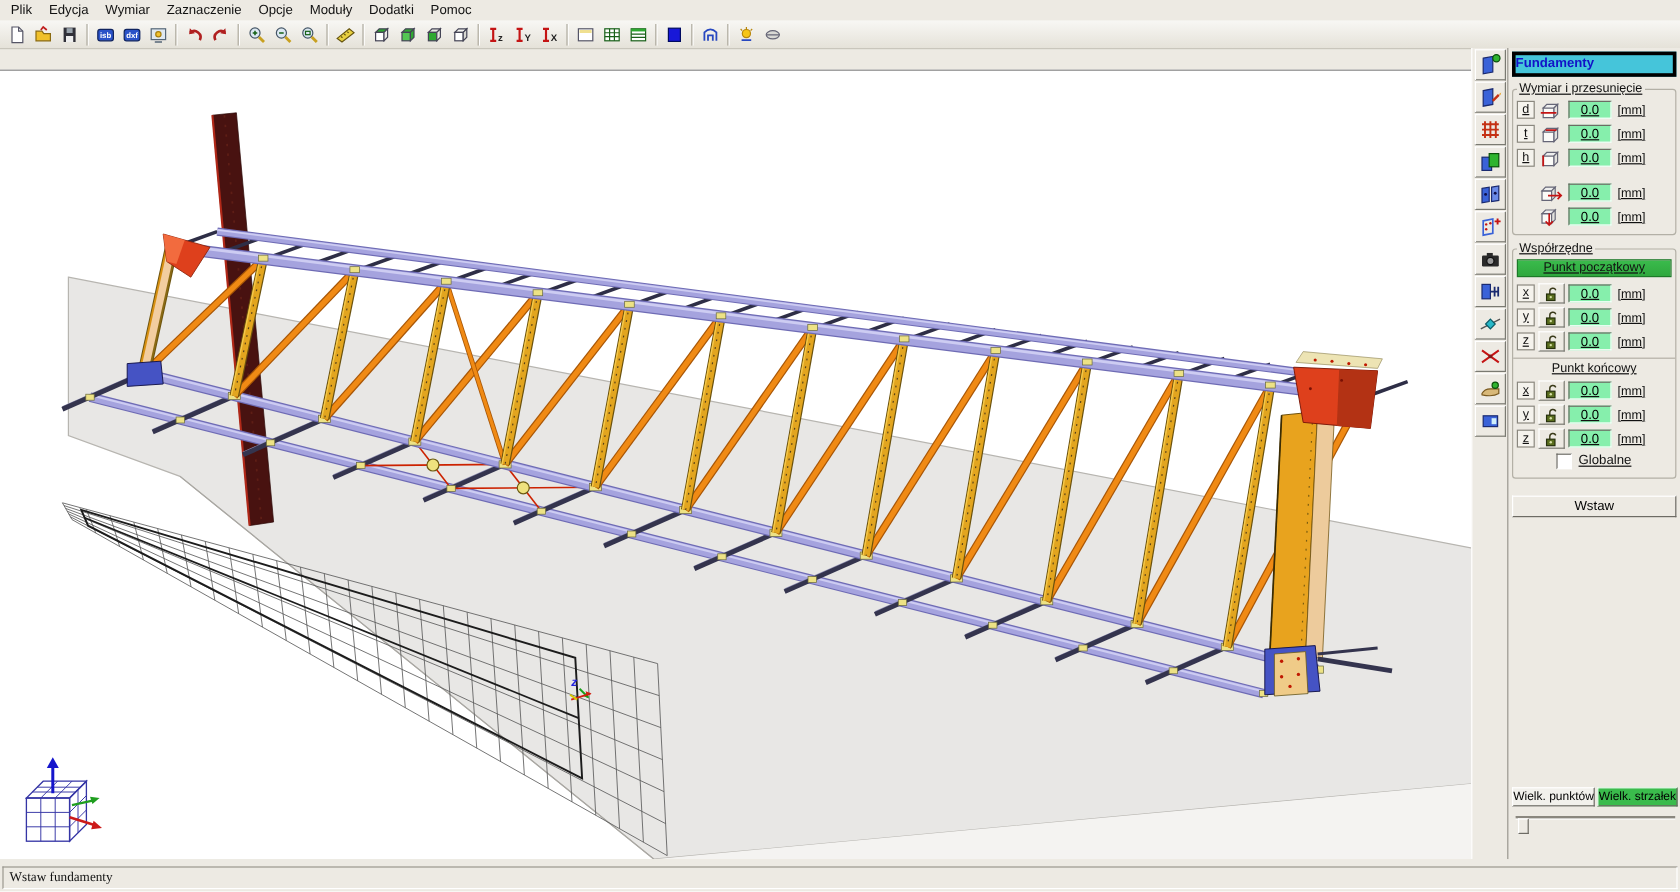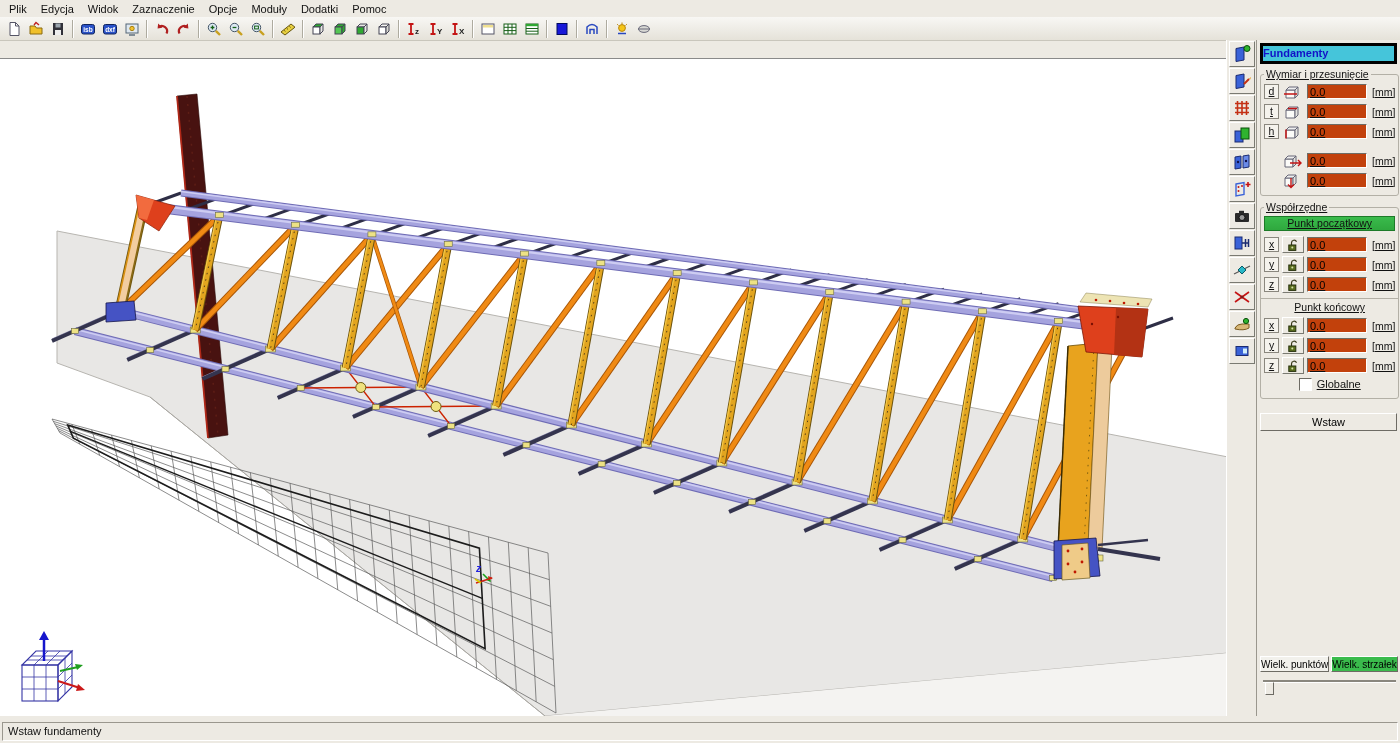--- a/index.html
+++ b/index.html
@@ -30,22 +30,22 @@
          border-left:1px solid #9a978e;box-sizing:border-box;padding:3px 3px 0;}
   .phdr{height:15px;background:var(--panel_header_bg,#45C5DA);color:var(--panel_header_text,#1212C8);
         font-weight:bold;text-align:left;line-height:15px;border:3px solid #000000;margin-bottom:4px;}
   fieldset{border:1px solid #b3b0a6;border-radius:3px;margin:0 0 5px;padding:1px 3px 4px;text-decoration:underline;}
   legend{font-size:10.5px;padding:0 2px;}
   .prow{display:flex;align-items:center;height:19px;margin:1px 0;}
   .lbox{width:13px;height:13px;border:1px solid #8a877e;background:#f5f3ed;text-align:center;line-height:13px;
         font-size:10.5px;margin-right:3px;flex:none;}
   .lbox.hid{visibility:hidden;}
   .picon{width:22px;height:16px;margin-right:3px;flex:none;}
-  .pinput{width:60px;height:15px;box-sizing:border-box;border:1px solid;border-color:#6d6b64 #fff #fff #6d6b64;
-          background:#c2410c;font:11px "Liberation Sans",sans-serif;padding:0 2px;flex:none;}
+  .pinput{width:36px;height:15px;box-sizing:border-box;border:1px solid;border-color:#6d6b64 #fff #fff #6d6b64;
+          background:#86efac;font:11px "Liberation Sans",sans-serif;padding:0 2px;flex:none;text-align:center;}
   .unit{margin-left:5px;font-size:10.5px;}
   .gap8{height:8px;}
   .greenhdr{height:13px;background:linear-gradient(var(--green_accent,#3ABB4C),#2fa83e);border:1px solid #1d7a28;
             text-align:center;line-height:13px;margin:2px 0 4px;font-size:10.5px;cursor:default;}
   .endhdr{text-align:center;border-top:1px solid #b3b0a6;margin:4px -3px 3px;padding-top:2px;font-size:10.5px;}
   .lockbtn{width:22px;height:17px;margin-right:3px;background:var(--chrome_bg);border:1px solid;
            border-color:#fff #7a7a72 #7a7a72 #fff;padding:0;display:flex;align-items:center;justify-content:center;flex:none;}
   .chkrow{display:flex;justify-content:center;align-items:flex-start;height:16px;margin-top:3px;}
   .cbox{width:11px;height:11px;background:#fff;border:1px solid;border-color:#6d6b64 #fff #fff #6d6b64;margin-right:5px;}
   .wstaw{display:block;width:100%;height:18px;margin-top:14px;background:var(--chrome_bg);border:1px solid;
@@ -53,32 +53,32 @@
   .pbottom{position:absolute;left:3px;right:3px;bottom:44px;display:flex;gap:2px;align-items:flex-end;}
   .bbtn{flex:1;height:16px;font-size:10px;background:#f2f1ec;border:1px solid;border-color:#fff #6d6b64 #6d6b64 #fff;padding:0;
         font-family:"Liberation Sans",sans-serif;white-space:nowrap;}
   .bbtn.green{background:var(--green_accent,#3ABB4C);}
   .sliderwrap{position:absolute;left:6px;right:4px;bottom:22px;height:18px;}
   .track{position:absolute;left:0;right:0;top:4px;height:2px;background:#8a877e;box-shadow:0 1px 0 #fff;}
   .thumb{position:absolute;left:2px;top:6px;width:7px;height:11px;background:var(--chrome_bg);border:1px solid;
          border-color:#fff #6d6b64 #6d6b64 #fff;}
   
   .statusbar{position:absolute;left:0;top:716px;width:1400px;height:27px;background:var(--chrome_bg);
-             box-sizing:border-box;padding:6px 2px 0;}
+             box-sizing:border-box;padding:6px 2px 0;font-family:Liberation Serif, serif;}
   .statusfield{height:17px;border:1px solid;border-color:#9a978e #fff #fff #9a978e;line-height:16px;padding-left:5px;}
 </style>
 </head>
 <body>
 
 <div class="app">
 
   <div class="menubar">
     <span>Plik</span>
     <span>Edycja</span>
-    <span>Widok</span>
+    <span>Wymiar</span>
     <span>Zaznaczenie</span>
     <span>Opcje</span>
     <span>Moduły</span>
     <span>Dodatki</span>
     <span>Pomoc</span>
   </div>
 
   <div class="toolbar">
     <div class="tbtn">
         <svg width="16" height="16" viewBox="0 0 16 16">

